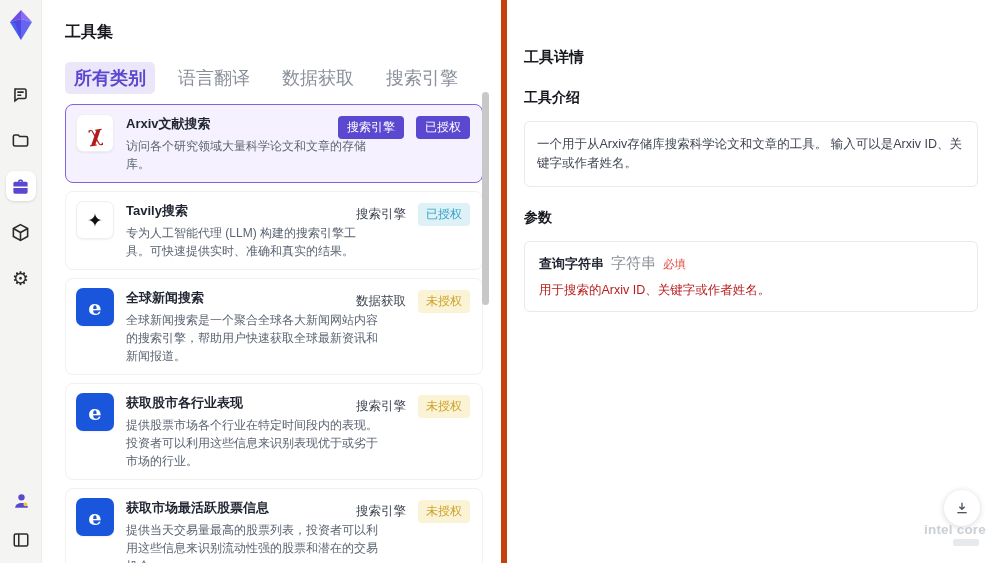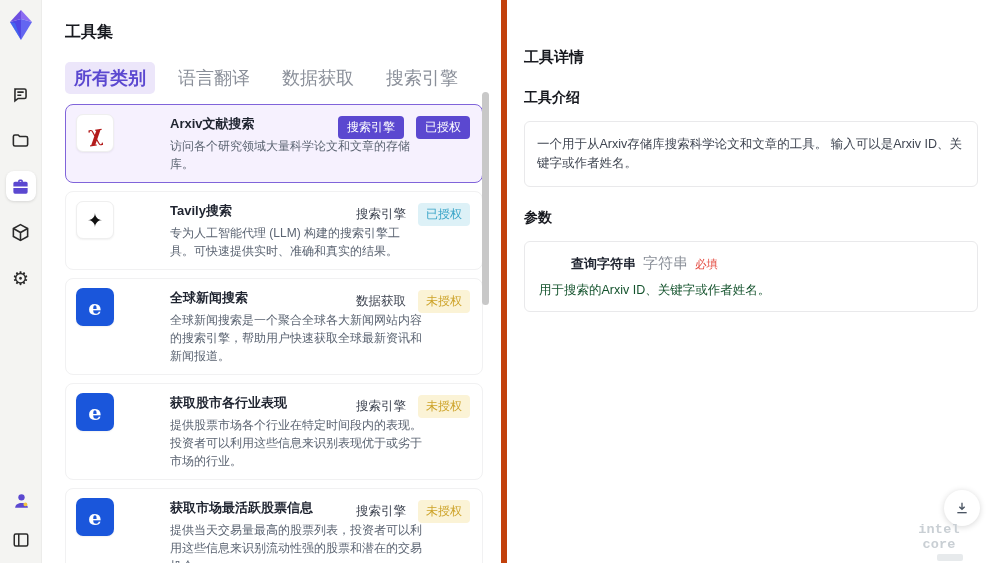--- a/index.html
+++ b/index.html
@@ -32,50 +32,50 @@
   .tool-card { position:relative; display:flex; gap:12px; padding:9px 10px;
     border:1px solid #f1f1f2; border-radius:8px; margin-bottom:8px; background:#fff; cursor:pointer; }
   .tool-card.selected { background:#f6f1fe; border:1.5px solid #8064da; }
   .tool-icon { flex:0 0 38px; width:38px; height:38px; border-radius:7px; background:#fff;
     border:1px solid #efefef; box-shadow:0 1px 2px rgba(0,0,0,.06);
     display:flex; align-items:center; justify-content:center; overflow:hidden; }
   .tool-icon.blue { background:#1a56db; border:none; }
   .glyph-arxiv { color:#b31b1b; font-size:22px; font-weight:bold; font-family:"DejaVu Serif",serif; transform:rotate(-8deg); }
   .glyph-star { color:#111; font-size:19px; }
   .glyph-e { color:#fff; font-size:21px; font-weight:bold; font-family:"DejaVu Serif",serif; }
-  .tool-text { flex:1; min-width:0; padding-top:1px;margin-left:44px; }
+  .tool-text { flex:1; min-width:0; padding-top:1px; }
   .tool-title { font-size:13px; font-weight:bold; color:#1f2430; }
   .tool-desc { margin-top:4px; font-size:12px; line-height:1.5; color:#5b6472; max-width:252px; }
   .tool-meta { position:absolute; right:12px; top:11px; display:flex; gap:12px; align-items:center; }
   .badge-solid { background:#5b48d0; color:#fff; font-size:12px; padding:3px 9px; border-radius:4px; white-space:nowrap; }
   .cat-text { font-size:12.5px; color:#3d4350; white-space:nowrap; }
   .badge-auth { background:#ddf1f7; color:#38a4c7; font-size:12px; padding:3px 8px; border-radius:4px; white-space:nowrap; }
   .badge-unauth { background:#fbf3d6; color:#cda32a; font-size:12px; padding:3px 8px; border-radius:4px; white-space:nowrap; }
 
   .scrollbar-thumb { position:absolute; right:12px; top:92px; width:7px; height:213px;
     background:#c8c8c8; border-radius:4px; }
 
   
   .detail-panel { position:absolute; left:508px; top:8px; width:492px; height:563px;
     background:#fff; padding:40px 22px 0 16px; }
   .detail-title { font-size:15px; font-weight:bold; color:#17191f; }
   .section-heading { font-size:14px; font-weight:bold; color:#17191f; margin-top:22px; }
   .intro-card { margin-top:14px; border:1px solid #e9e9eb; border-radius:6px;
     padding:13px 12px; font-size:12.5px; color:#3f4551; line-height:1.5; }
   .param-card { margin-top:14px; border:1px solid #e9e9eb; border-radius:6px; padding:12px 14px; }
-  .param-head { display:flex; align-items:baseline; gap:7px;margin-left:32px; }
+  .param-head { display:flex; align-items:baseline; gap:7px; }
   .param-name { font-size:13px; font-weight:bold; color:#1f2430; }
   .param-type { font-size:15px; color:#8a8f98; }
   .param-required { font-size:11.5px; color:#e4493f; }
-  .param-desc { margin-top:9px; font-size:12.5px; color:#14532d; }
+  .param-desc { margin-top:9px; font-size:12.5px; color:#b91c1c; }
 
   
   .download-fab { position:absolute; right:20px; top:490px; width:36px; height:36px; border-radius:50%;
     background:#fff; box-shadow:0 1px 6px rgba(0,0,0,.16); display:flex; align-items:center; justify-content:center; cursor:pointer; }
-  .brand { position:absolute; right:25px; top:522px; width:72px; text-align:center;font-family:Liberation Mono, monospace; }
+  .brand { position:absolute; right:9px; top:522px; width:72px; text-align:center; }
   .brand-text { font-size:13.5px; font-weight:bold; color:#c9cfd4; letter-spacing:.2px;
     text-shadow:0 0 1px #fff; }
   .brand-sub { margin:2px 0 0 34px; width:26px; height:7px; background:#e7eaec; border-radius:2px; }
 </style>
 </head>
 <body>
 
 <div class="app">
 
   <div class="rail">

